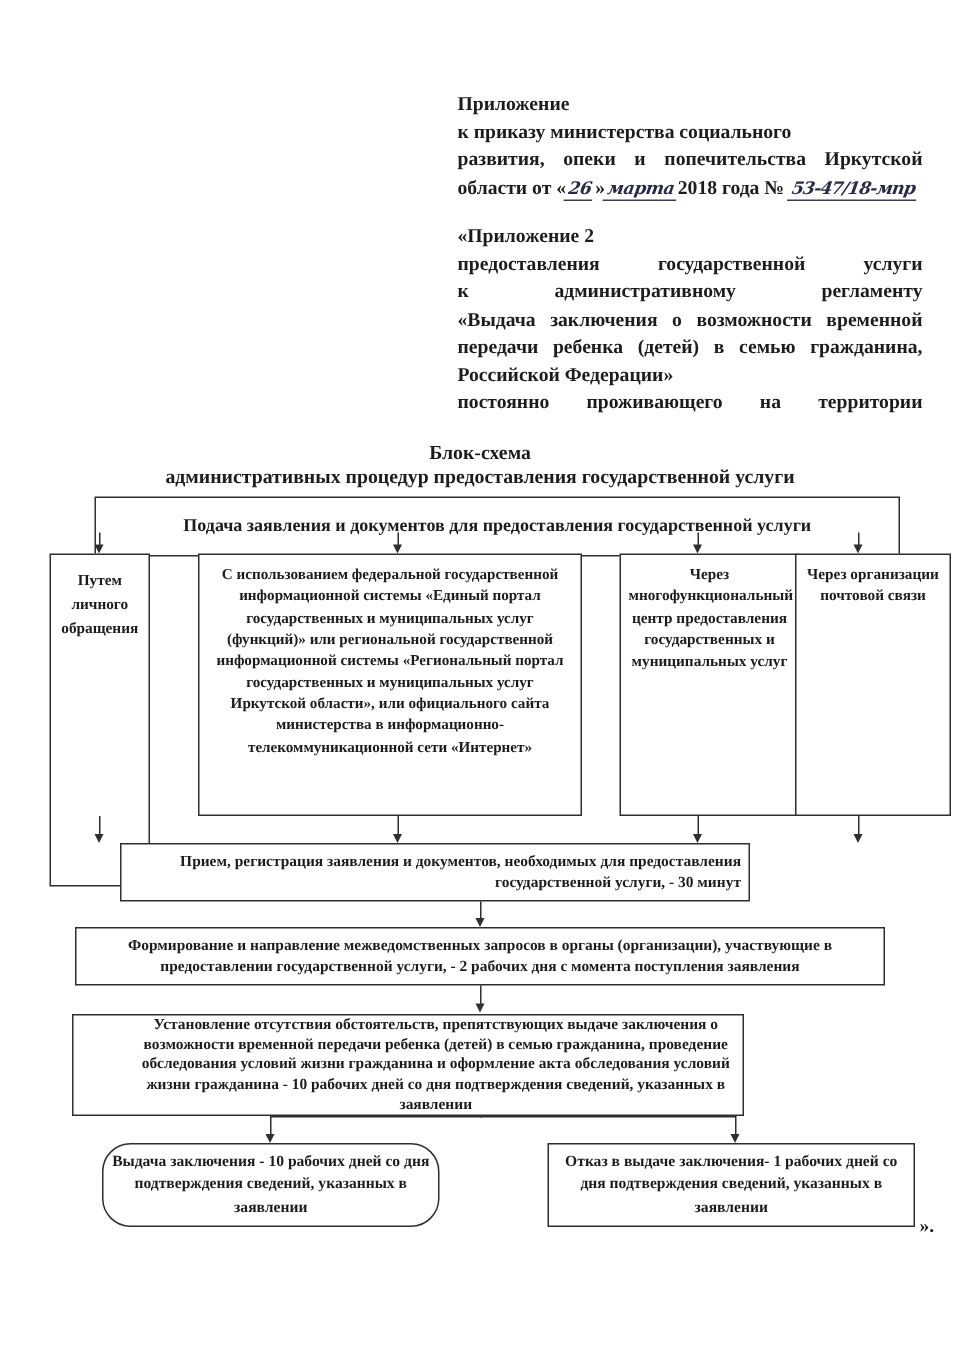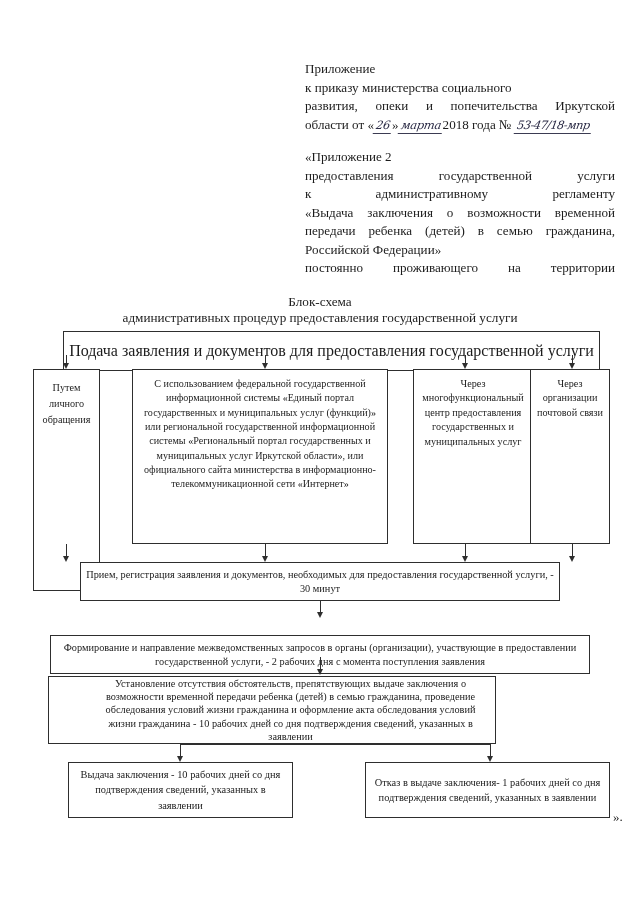--- a/index.html
+++ b/index.html
@@ -14,20 +14,21 @@
     font-family: "Liberation Serif", "DejaVu Serif", serif;
     color: #1c1c1c;
     overflow: hidden;
   }
 
   .page {
     position: absolute;
     inset: 0;
     width: 640px;
     height: 905px;
+    font-weight: bold;
   }
 
   
   .hdr {
     position: absolute;
     left: 305px;
     width: 310px;
     font-size: 13.1px;
     line-height: 1.42;
   }
@@ -131,21 +132,21 @@
     <span class="just">к административному регламенту</span>
     <span class="just">«Выдача заключения о возможности временной</span>
     <span class="just">передачи ребенка (детей) в семью гражданина,</span>
     <span class="just last">Российской Федерации»</span>
     <span class="just">постоянно проживающего на территории</span>
   </div>
 
   <div class="chart-title" id="ct1">Блок-схема</div>
   <div class="chart-title" id="ct2">административных процедур предоставления государственной услуги</div>
 
-  <div class="box mid" style="left:63px; top:331px; width:537px; height:40px; font-size:16px;">
+  <div class="box mid" style="left:63px; top:331px; width:537px; height:40px; font-size:12px;">
     <span>Подача заявления и документов для предоставления государственной услуги</span>
   </div>
 
   <div class="vline" style="left:66px; top:355px; height:10px;"></div>
   <div class="arrow" style="left:63px; top:363px;"></div>
 
   <div class="vline" style="left:265px; top:355px; height:10px;"></div>
   <div class="arrow" style="left:262px; top:363px;"></div>
 
   <div class="vline" style="left:465px; top:355px; height:10px;"></div>
@@ -159,64 +160,64 @@
   </div>
 
   <div class="box" style="left:132px; top:369px; width:256px; height:175px; padding-top:7px; font-size:10.1px; line-height:1.42;">
     <span>С использованием федеральной государственной информационной системы «Единый портал государственных и муниципальных услуг (функций)» или региональной государственной информационной системы «Региональный портал государственных и муниципальных услуг Иркутской области», или официального сайта министерства в информационно-телекоммуникационной сети «Интернет»</span>
   </div>
 
   <div class="box" style="left:413px; top:369px; width:120px; height:175px; padding-top:7px; font-size:10.2px; line-height:1.42;text-align:center;">
     <span>Через многофункциональный центр предоставления государственных и муниципальных услуг</span>
   </div>
 
-  <div class="box" style="left:530px; top:369px; width:80px; height:175px; padding-top:7px; font-size:10.2px; line-height:1.42;">
+  <div class="box" style="left:530px; top:369px; width:104px; height:175px; padding-top:7px; font-size:10.2px; line-height:1.42;">
     <span>Через организации почтовой связи</span>
   </div>
 
   <div class="vline" style="left:66px; top:544px; height:14px;"></div>
   <div class="arrow" style="left:63px; top:556px;"></div>
 
   <div class="vline" style="left:265px; top:544px; height:14px;"></div>
   <div class="arrow" style="left:262px; top:556px;"></div>
 
   <div class="vline" style="left:465px; top:544px; height:14px;"></div>
   <div class="arrow" style="left:462px; top:556px;"></div>
 
   <div class="vline" style="left:572px; top:544px; height:14px;"></div>
   <div class="arrow" style="left:569px; top:556px;"></div>
 
-  <div class="box mid" style="left:80px; top:562px; width:480px; height:39px; font-size:10.3px;">
+  <div class="box mid" style="left:80px; top:562px; width:420px; height:39px; font-size:10.3px;text-align:right;">
     <span>Прием, регистрация заявления и документов, необходимых для предоставления государственной услуги, - 30 минут</span>
   </div>
 
   <div class="vline" style="left:320px; top:601px; height:13px;"></div>
   <div class="arrow" style="left:317px; top:612px;"></div>
 
-  <div class="box mid" style="left:50px; top:635px; width:540px; height:39px; font-size:10.3px;">
+  <div class="box mid" style="left:50px; top:618px; width:540px; height:39px; font-size:10.3px;">
     <span>Формирование и направление межведомственных запросов в органы  (организации), участвующие в предоставлении государственной услуги, - 2 рабочих дня с момента поступления заявления</span>
   </div>
 
   <div class="vline" style="left:320px; top:657px; height:15px;"></div>
   <div class="arrow" style="left:317px; top:669px;"></div>
 
   <div class="box mid" style="left:48px; top:676px; width:448px; height:68px; font-size:10.3px;padding-left:37px;">
     <span>Установление отсутствия обстоятельств, препятствующих выдаче заключения о возможности временной передачи ребенка (детей) в семью гражданина, проведение обследования условий жизни гражданина и оформление акта обследования условий жизни гражданина - 10 рабочих дней со дня подтверждения сведений, указанных в заявлении</span>
   </div>
 
   <div class="vline" style="left:320px; top:744px; height:1px;"></div>
   <div class="hline" style="left:180px; top:744px; width:310px;"></div>
 
   <div class="vline" style="left:180px; top:744px; height:14px;"></div>
   <div class="arrow" style="left:177px; top:756px;"></div>
 
   <div class="vline" style="left:490px; top:744px; height:14px;"></div>
   <div class="arrow" style="left:487px; top:756px;"></div>
 
-  <div class="box mid" style="left:68px; top:762px; width:225px; height:56px; font-size:10.4px; line-height:1.45;">
+  <div class="box mid" style="left:68px; top:762px; width:225px; height:56px; font-size:10.4px; line-height:1.45;border-radius:19px;">
     <span>Выдача заключения - 10 рабочих дней со дня подтверждения сведений, указанных в заявлении</span>
   </div>
 
   <div class="box mid" style="left:365px; top:762px; width:245px; height:56px; font-size:10.4px; line-height:1.45;">
     <span>Отказ в выдаче заключения- 1 рабочих дней со дня подтверждения сведений, указанных в заявлении</span>
   </div>
 
   <div class="closer" style="left:613px; top:810px;">».</div>
 
 </div>

